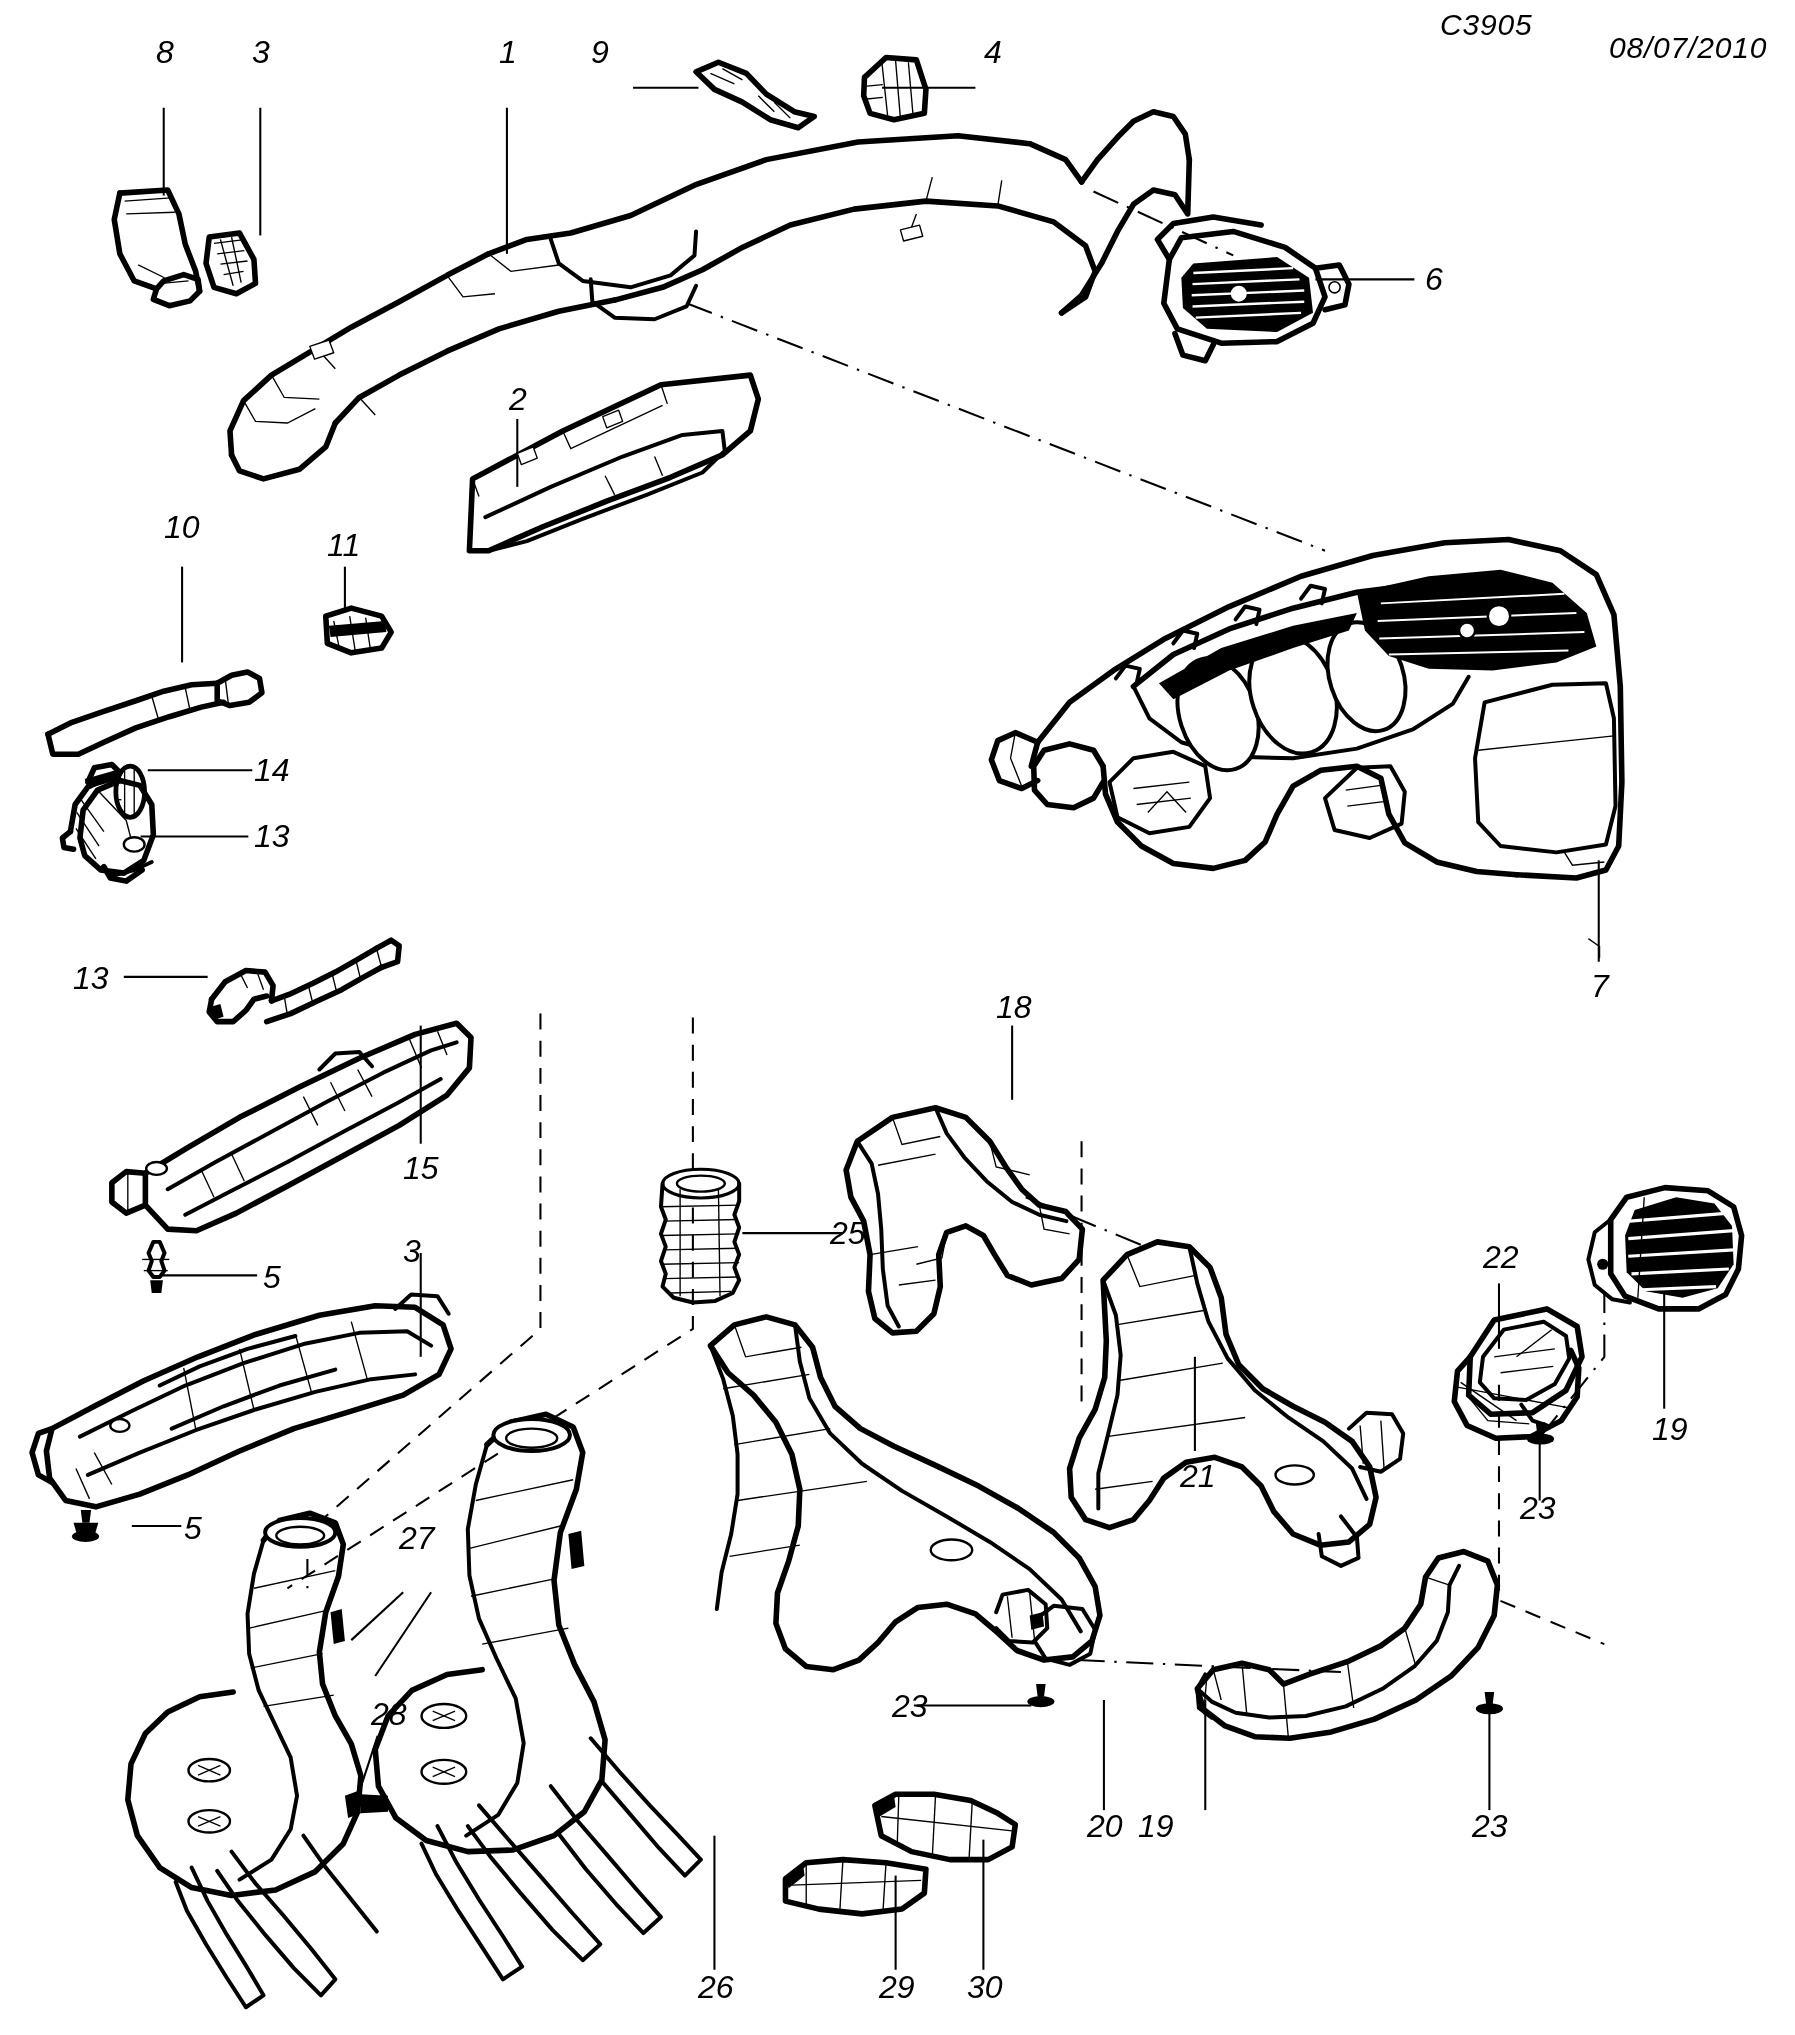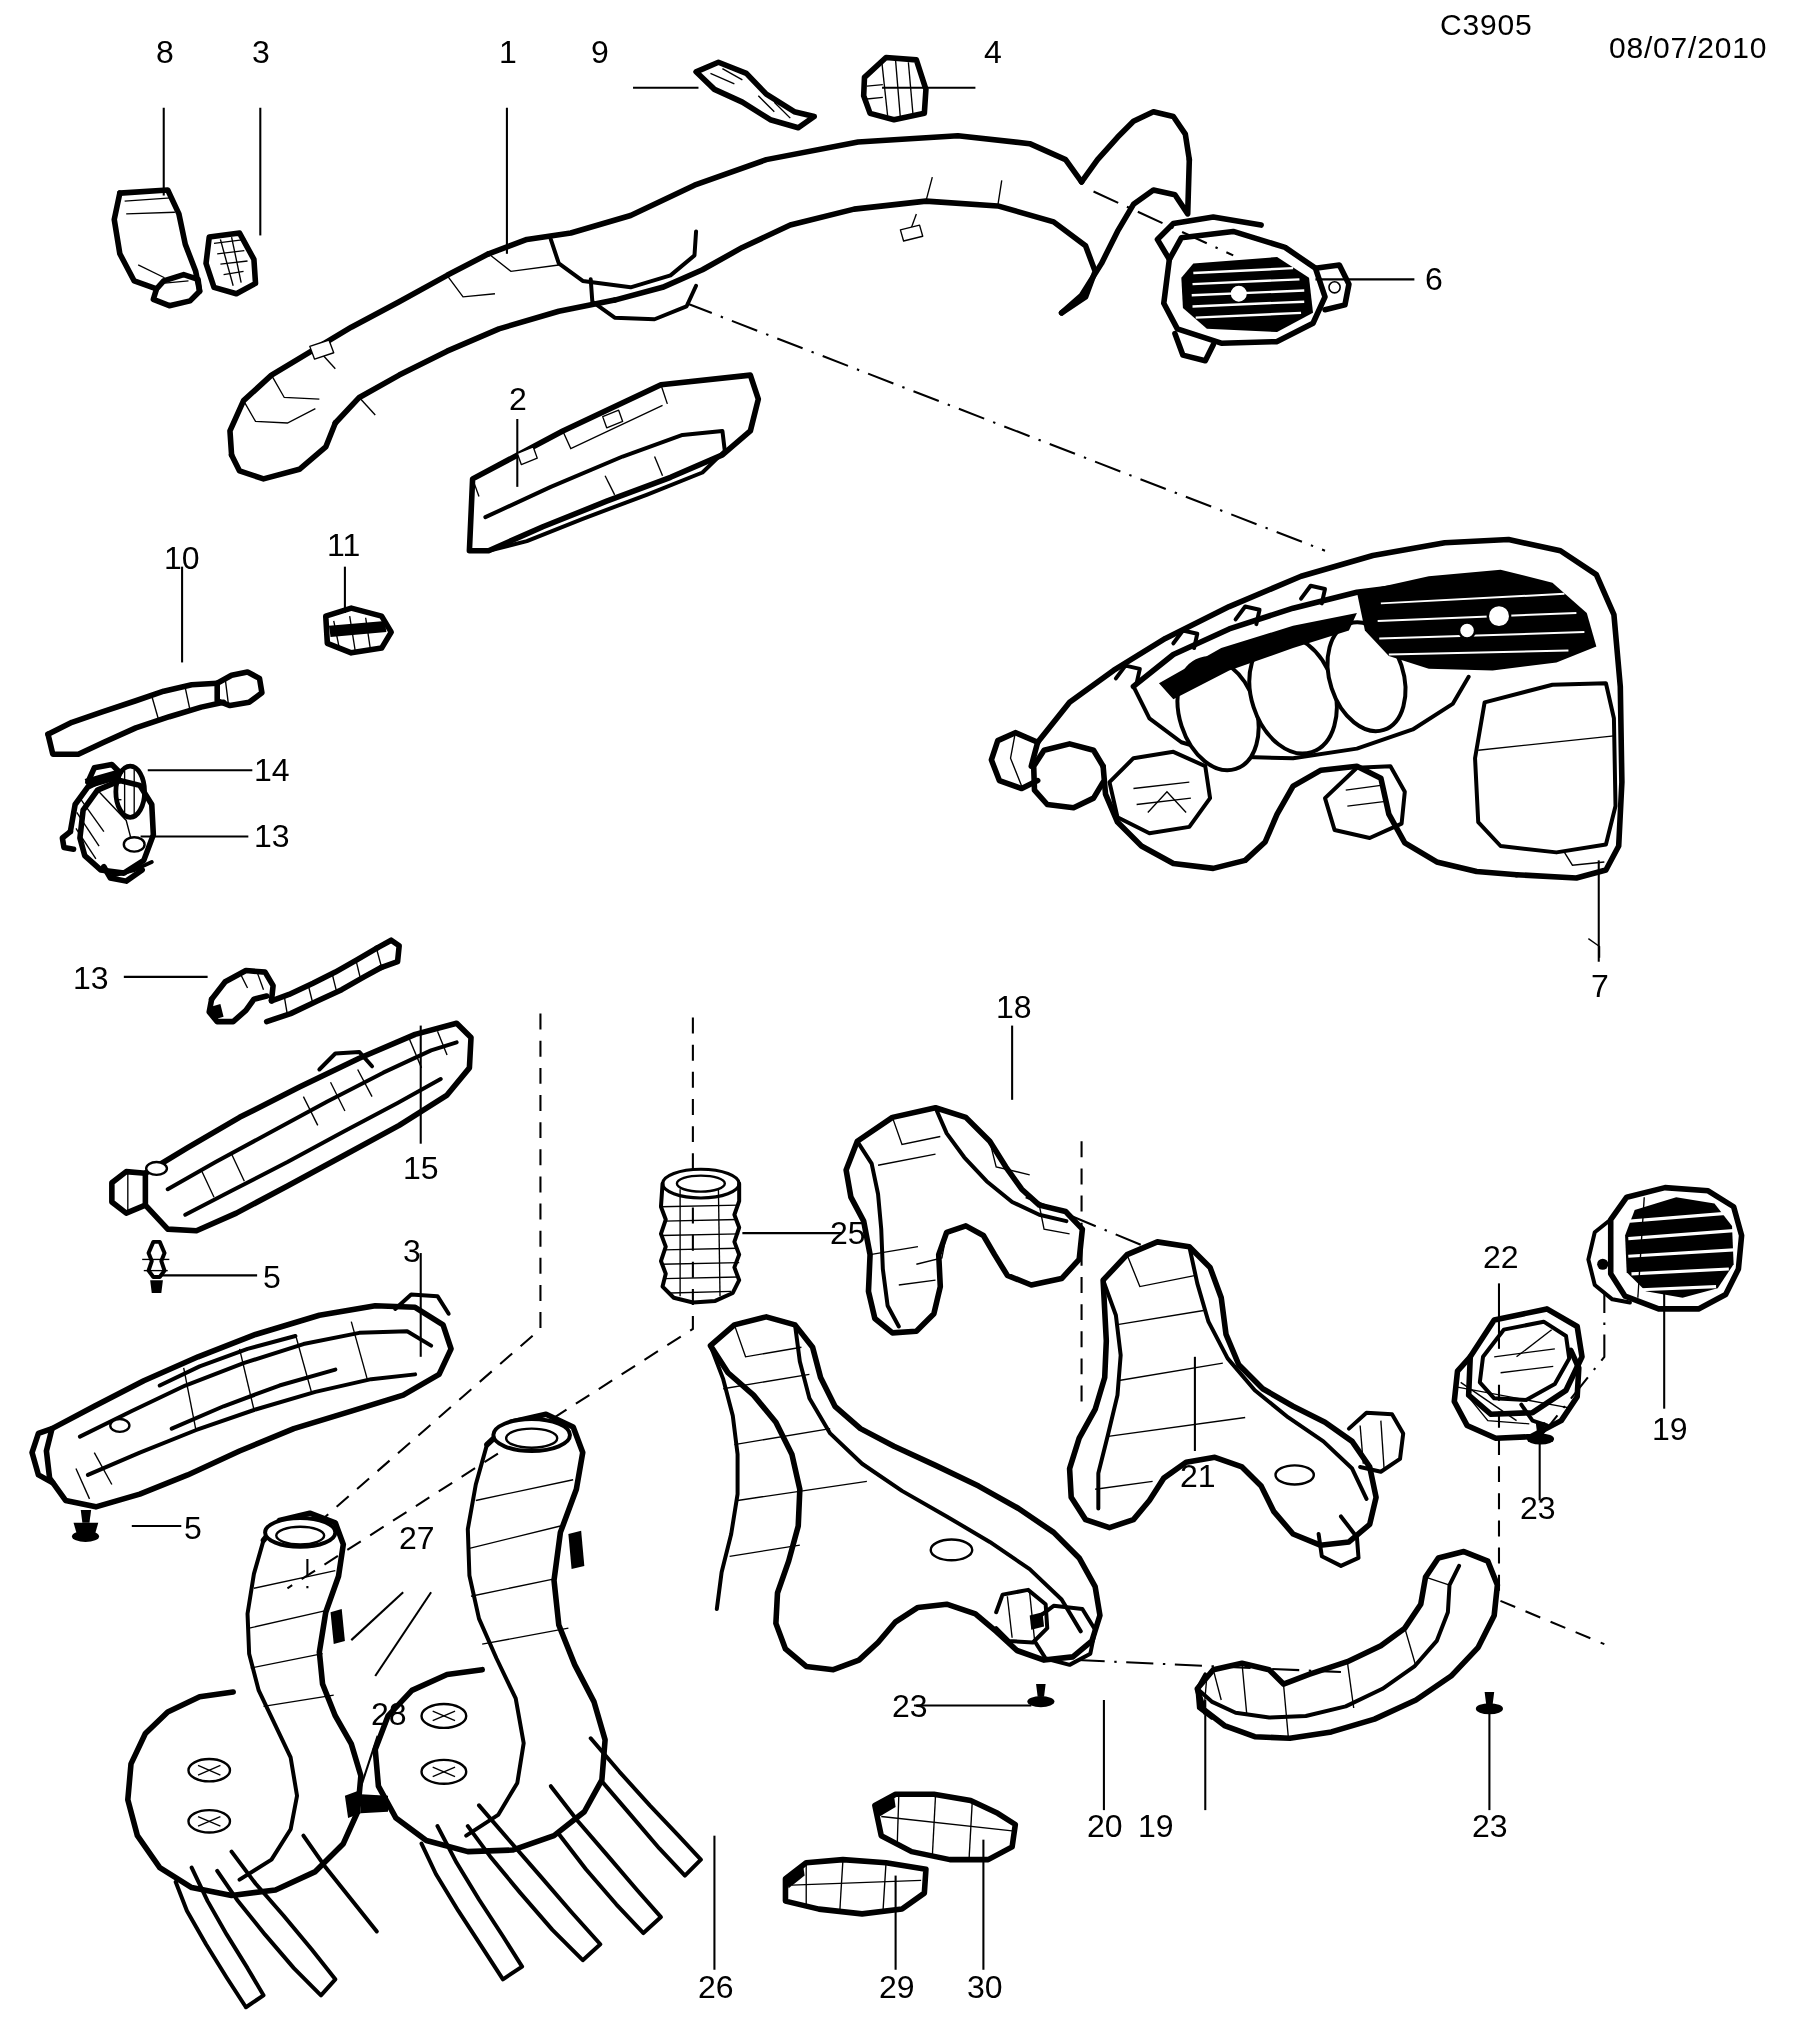--- a/index.html
+++ b/index.html
@@ -1,18 +1,18 @@
 <!DOCTYPE html>
 <html style="font-size:12.8px"><head>
 <meta charset="utf-8">
 <title>Parts Diagram</title>
 <style>
   html,body{margin:0;padding:0;background:#ffffff;}
   body{width:1796px;height:2036px;font-family:"Liberation Sans",sans-serif;color:#000;}
-  #sheet{position:relative;width:1796px;height:2036px;overflow:hidden;background:#fff;}
+  #sheet{position:relative;width:1796px;height:2036px;overflow:hidden;background:#fff;font-style:italic;}
   .hdr{position:absolute;font-size:30px;letter-spacing:0.8px;color:#000;white-space:nowrap;}
   #hdr-code{left:1440px;top:8px;}
   #hdr-date{left:1609px;top:4px;margin-top:27px;}
   .callout{position:absolute;font-size:32px;line-height:32px;color:#000;white-space:nowrap;}
   #svgwrap{position:absolute;left:0;top:0;width:1796px;height:2036px;}
   svg{display:block;}
   .lnT{fill:none;stroke:#000;stroke-width:1.7;}
   .fat{fill:none;stroke:#000;stroke-width:7;stroke-linejoin:round;stroke-linecap:round;}
   .fat2{fill:none;stroke:#000;stroke-width:5;stroke-linejoin:round;stroke-linecap:round;}
   .solid{fill:#000;stroke:none;}
@@ -514,21 +514,21 @@
   </div>
 
   <div class="callout" style="left:156px;top:36px">8</div>
   <div class="callout" style="left:252px;top:36px">3</div>
   <div class="callout" style="left:499px;top:36px">1</div>
   <div class="callout" style="left:591px;top:36px">9</div>
   <div class="callout" style="left:984px;top:36px">4</div>
   <div class="callout" style="left:509px;top:383px">2</div>
   <div class="callout" style="left:1425px;top:263px">6</div>
   <div class="callout" style="left:1591px;top:970px">7</div>
-  <div class="callout" style="left:164px;top:542px">10</div>
+  <div class="callout" style="left:164px;top:511px">10</div>
   <div class="callout" style="left:327px;top:529px">11</div>
   <div class="callout" style="left:254px;top:754px">14</div>
   <div class="callout" style="left:254px;top:820px">13</div>
   <div class="callout" style="left:73px;top:962px">13</div>
   <div class="callout" style="left:403px;top:1152px">15</div>
   <div class="callout" style="left:403px;top:1235px">3</div>
   <div class="callout" style="left:263px;top:1261px">5</div>
   <div class="callout" style="left:996px;top:991px">18</div>
   <div class="callout" style="left:830px;top:1217px">25</div>
   <div class="callout" style="left:1180px;top:1460px">21</div>

